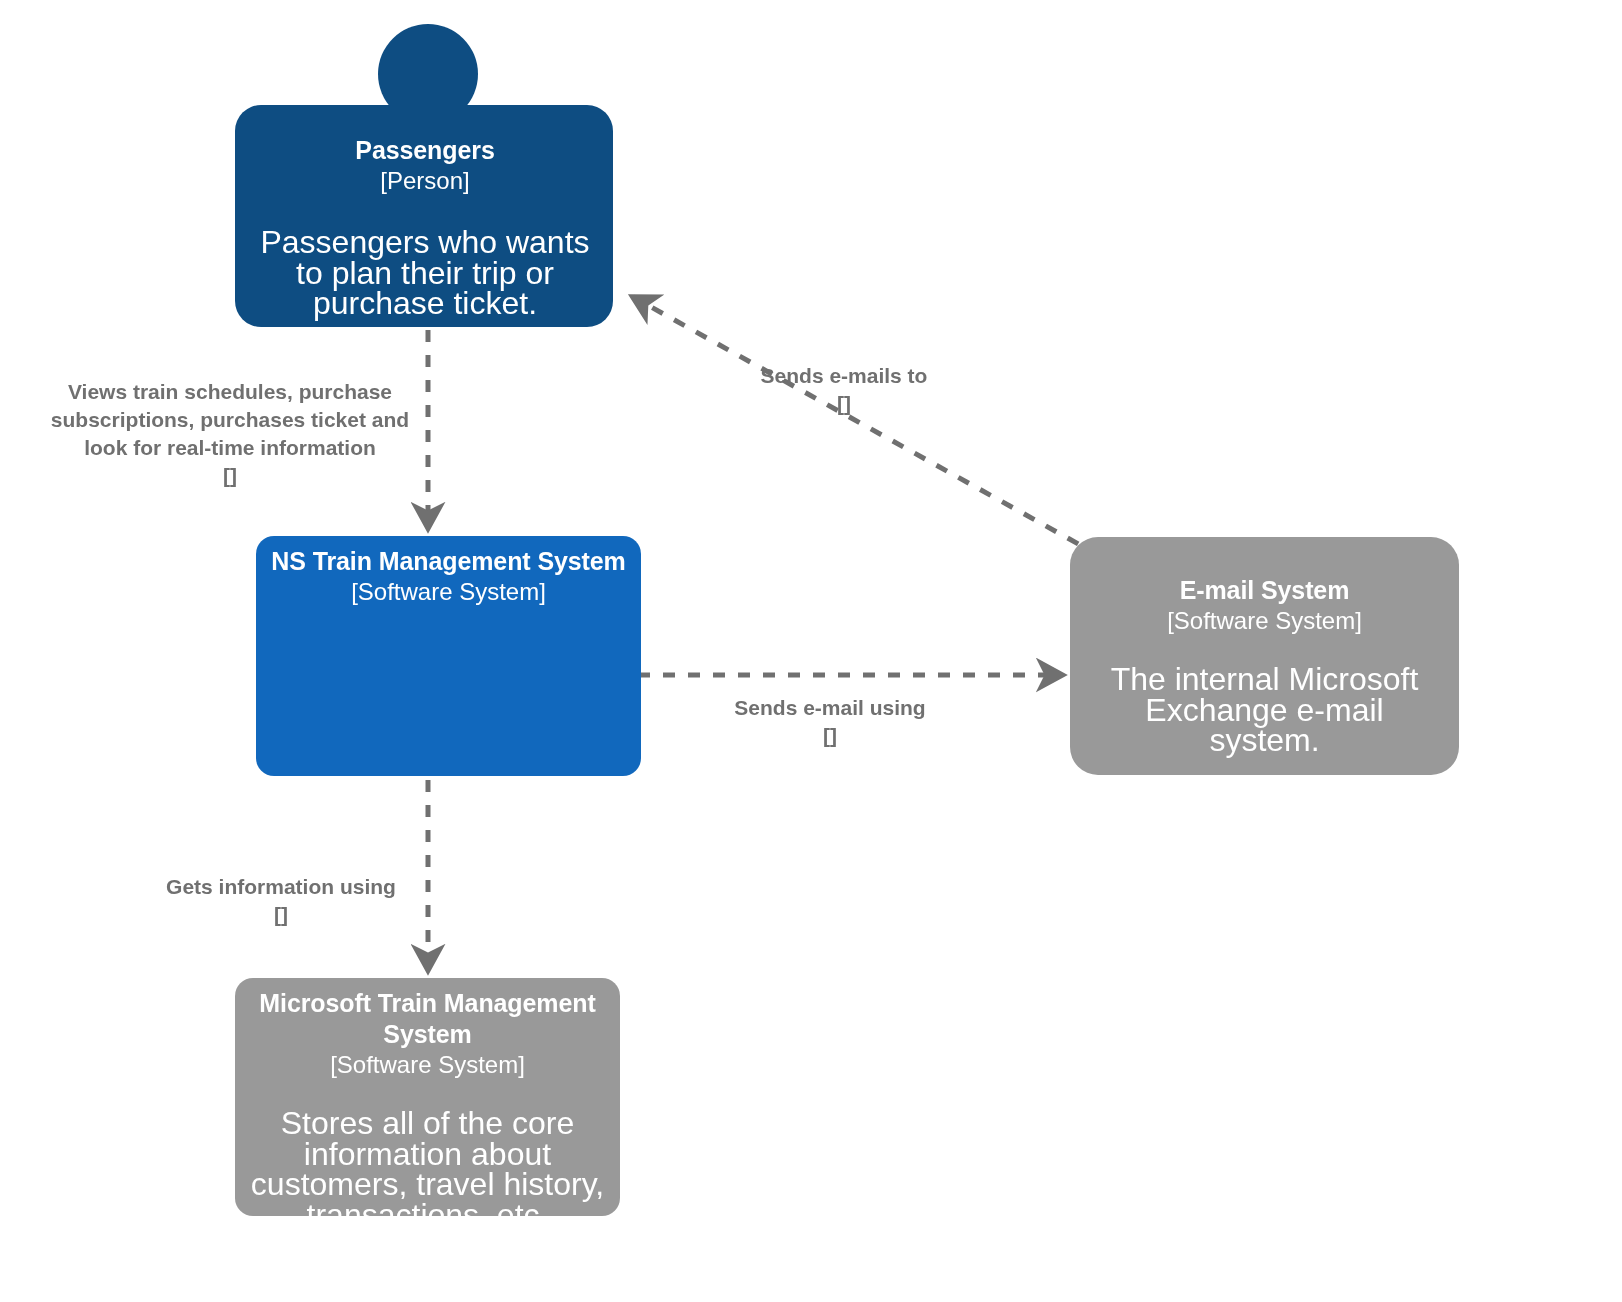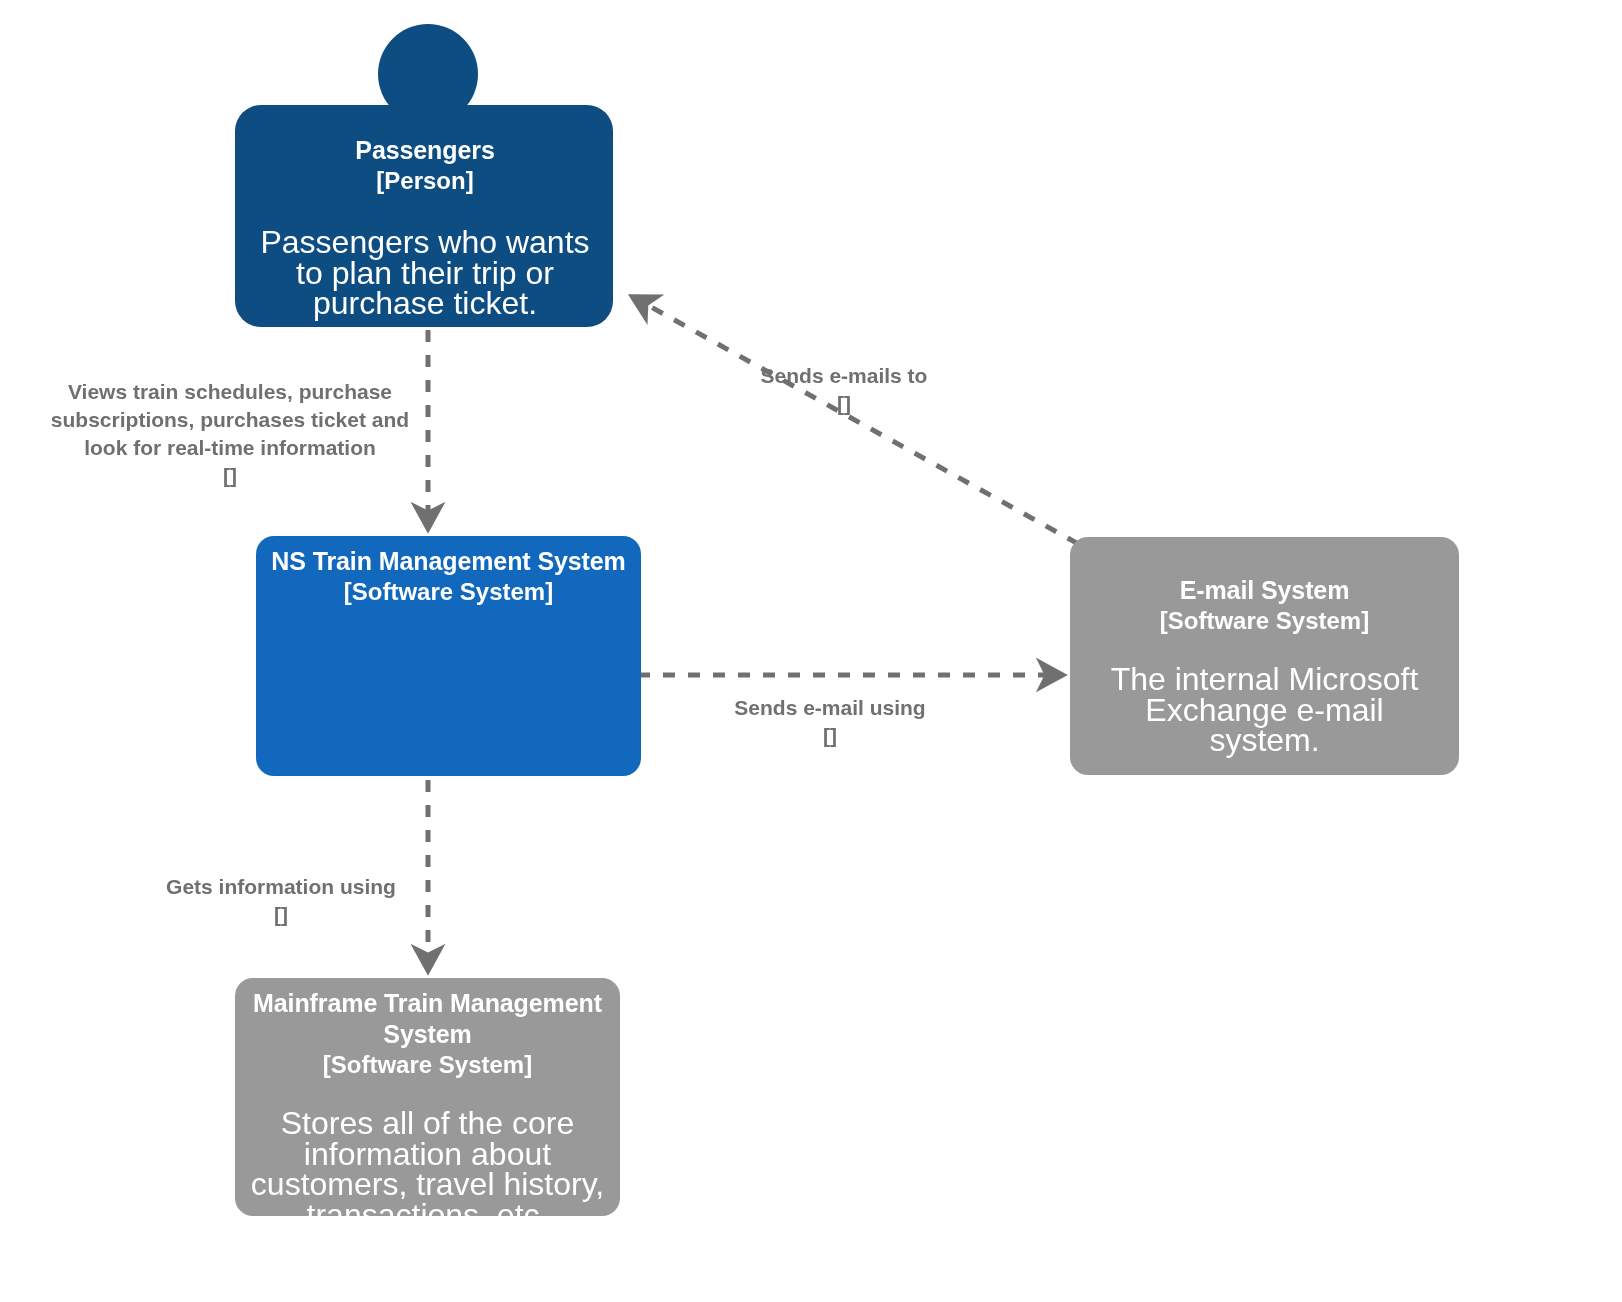--- a/index.html
+++ b/index.html
@@ -37,21 +37,21 @@
     align-items: center;
     justify-content: flex-start;
   }
   .node .title {
     font-weight: bold;
     font-size: 25px;
     line-height: 31px;
     letter-spacing: -0.1px;
   }
   .node .type {
-    font-weight: bold;
+    font-weight: normal;
     font-size: 24px;
     line-height: 30px;
   }
   .node .desc {
     font-weight: normal;
     font-size: 32px;
     line-height: 30.5px;
   }
 
   
@@ -89,21 +89,21 @@
   #system-ns .desc { margin-top: 27px; }
 
   
   #system-email {
     left: 1070px;
     top: 537px;
     width: 389px;
     height: 238px;
     background: #999999;
     padding: 38px 16px 0 16px;
-    border-radius: 18px;
+    border-radius: 28px;
   }
   #system-email .desc { margin-top: 28px; }
 
   
   #system-mainframe {
     left: 235px;
     top: 978px;
     width: 385px;
     height: 238px;
     background: #999999;
@@ -172,21 +172,21 @@
     <div class="type">[Software System]</div>
   </div>
 
   <div class="node" id="system-email">
     <div class="title">E-mail System</div>
     <div class="type">[Software System]</div>
     <div class="desc">The internal Microsoft Exchange e-mail system.</div>
   </div>
 
   <div class="node" id="system-mainframe">
-    <div class="title">Mainframe Train Management System</div>
+    <div class="title">Microsoft Train Management System</div>
     <div class="type">[Software System]</div>
     <div class="desc">Stores all of the core information about customers, travel history, transactions, etc.</div>
   </div>
 
   <div class="edge-label" id="label-passengers-ns">
     <span>Views train schedules, purchase subscriptions, purchases ticket and look for real-time information</span>
     <span class="tech">[]</span>
   </div>
 
   <div class="edge-label" id="label-email-passengers">

